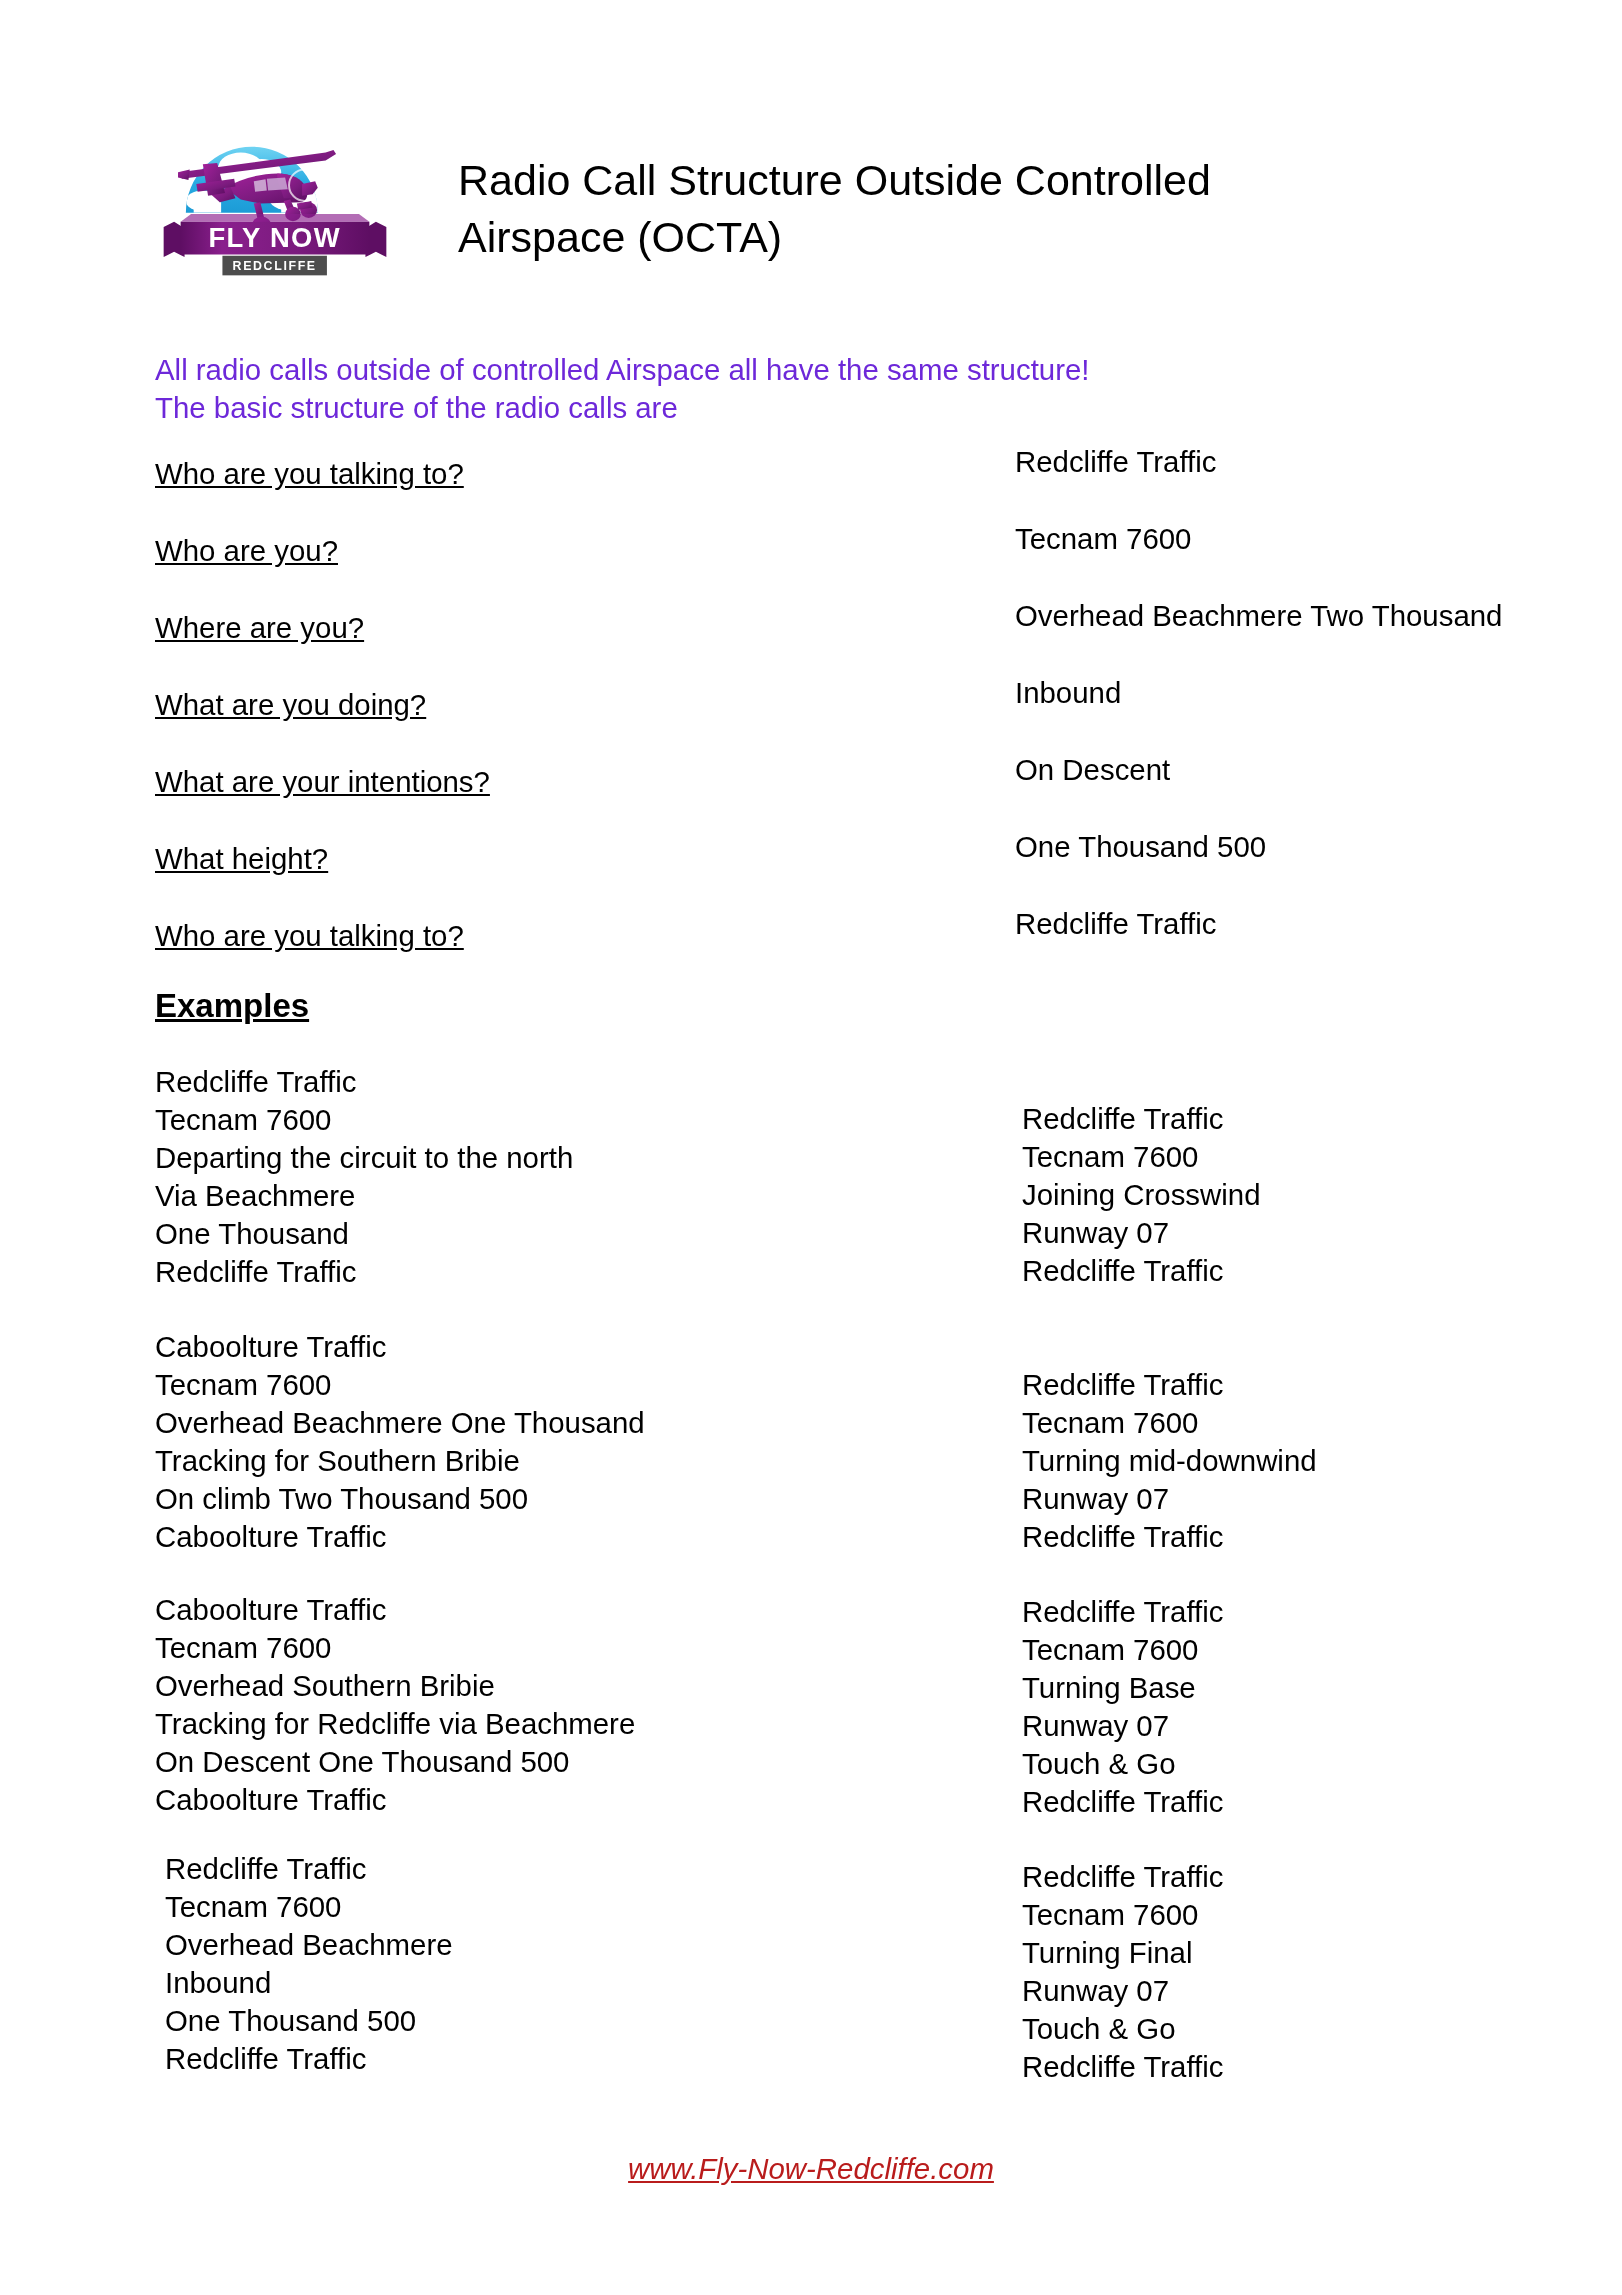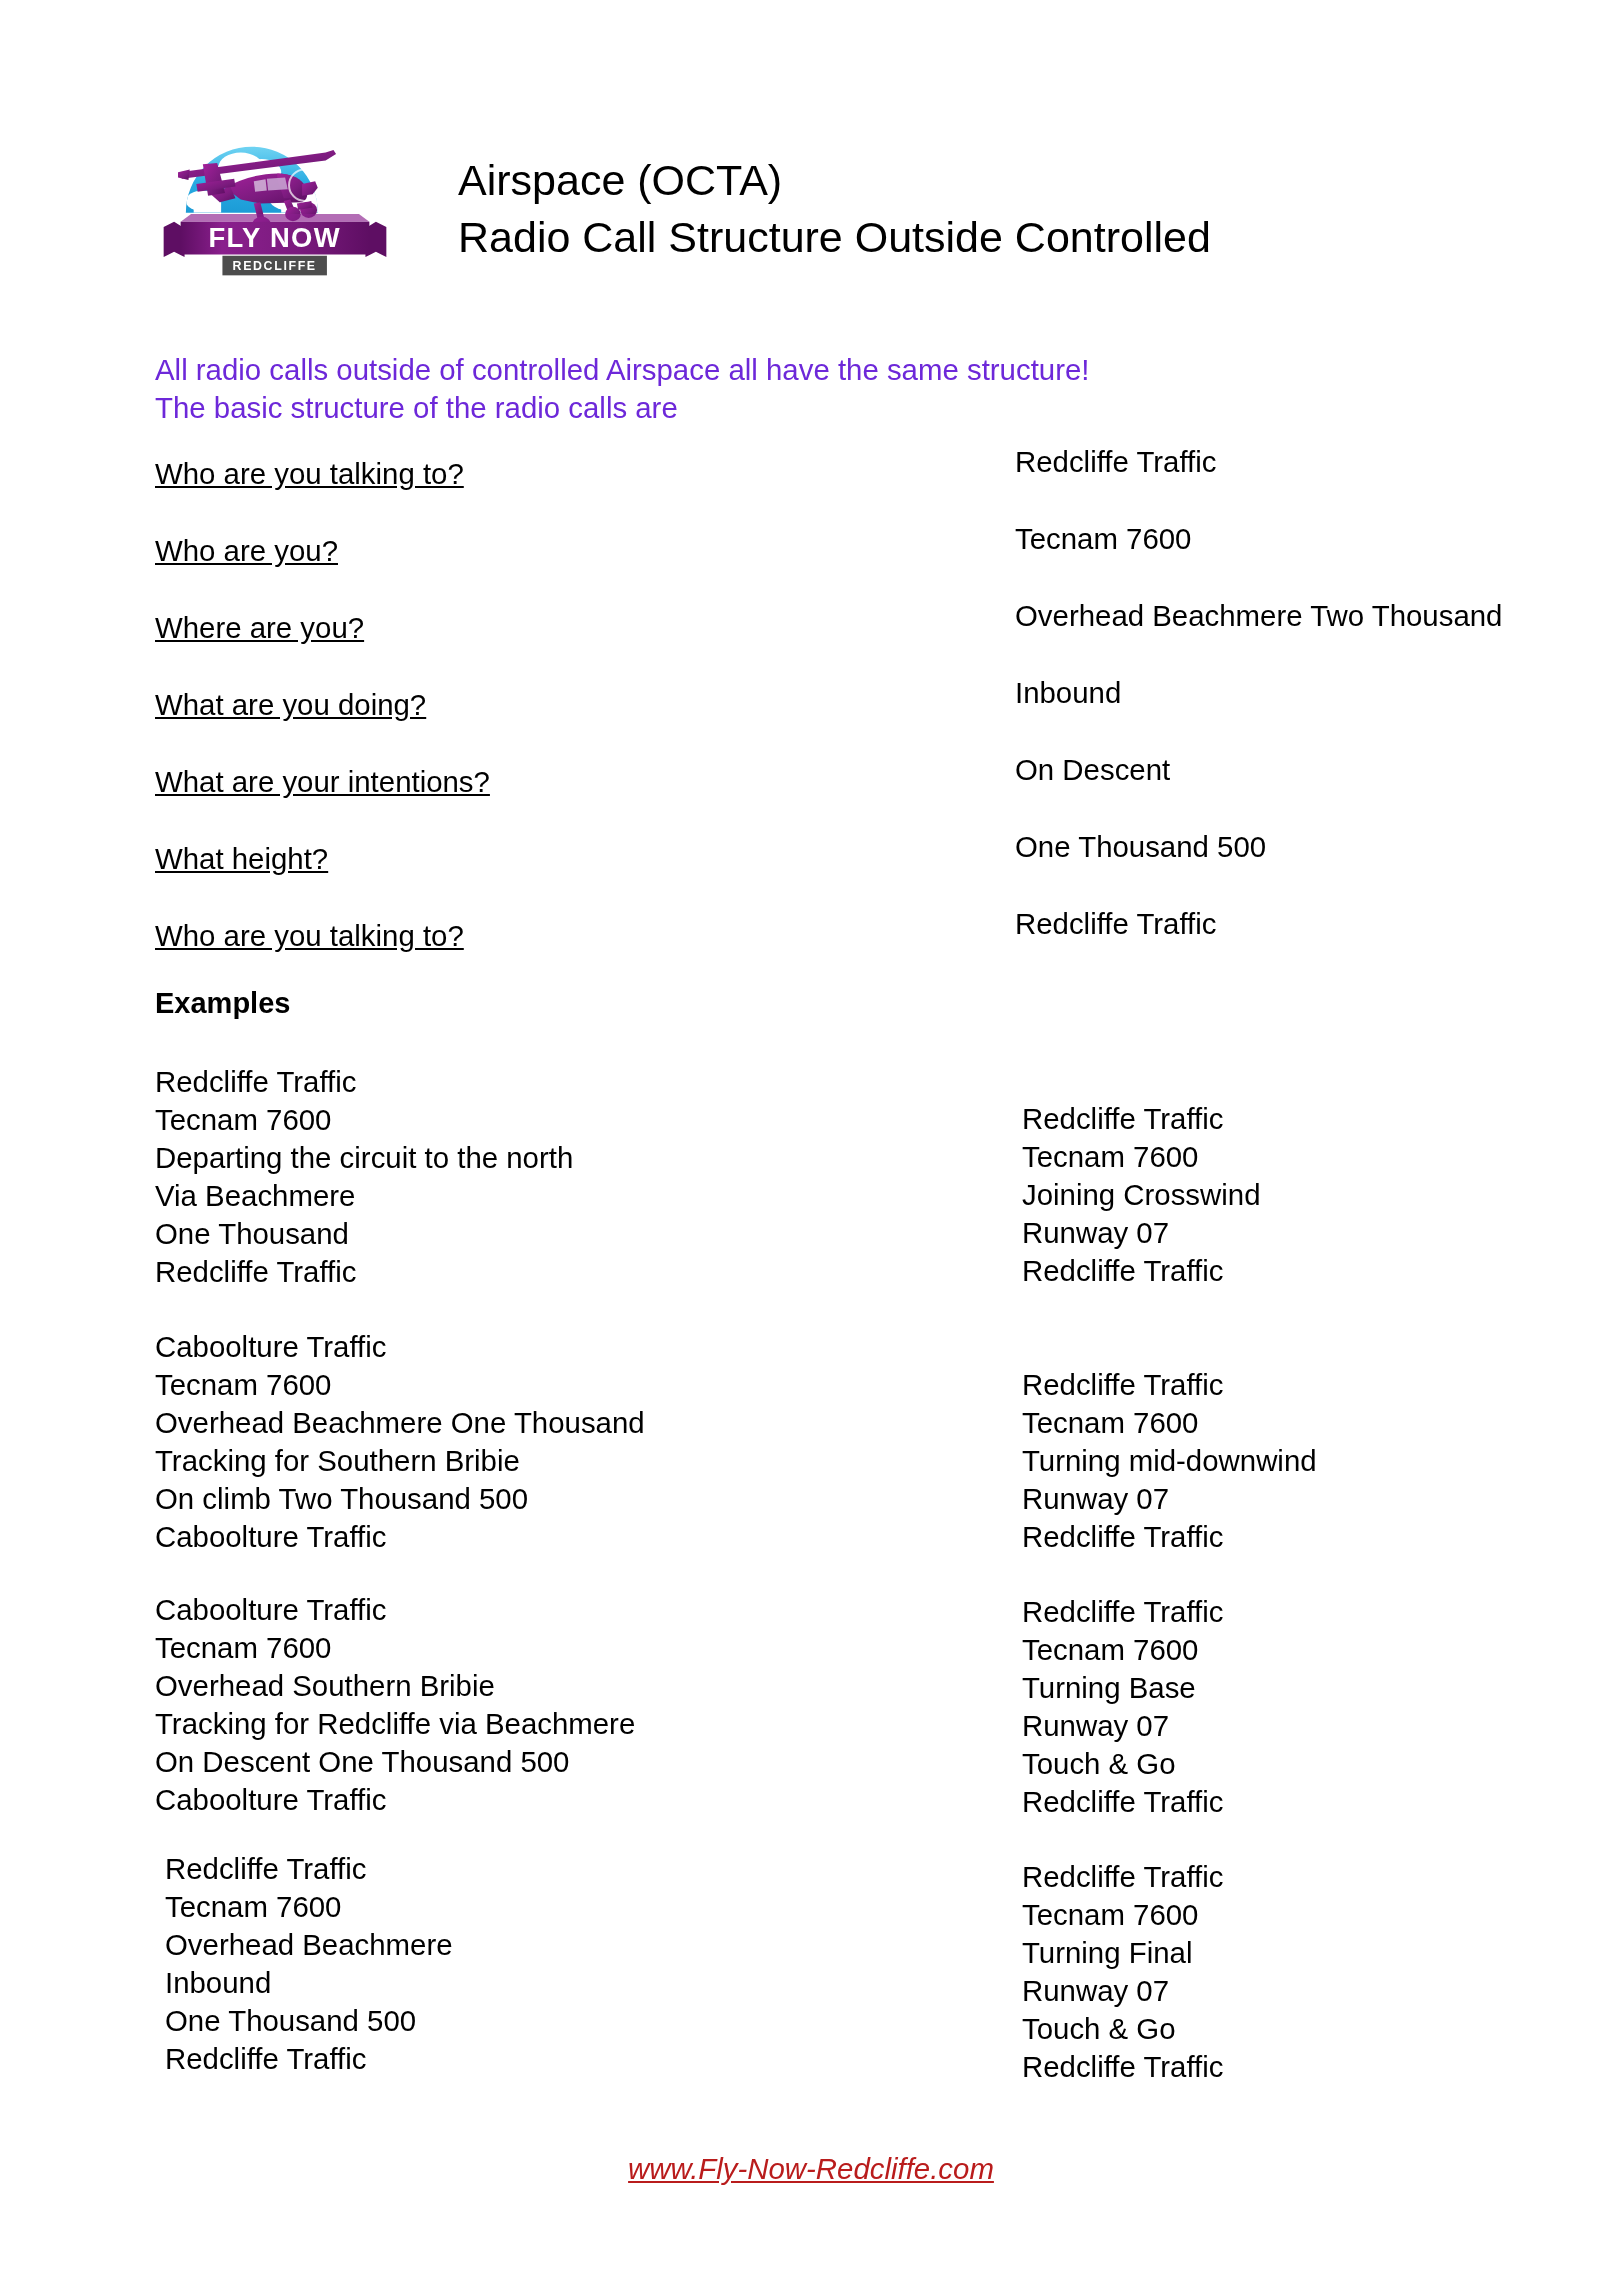--- a/index.html
+++ b/index.html
@@ -102,24 +102,25 @@
     line-height: 1;
     white-space: nowrap;
     color: #000000;
   }
 
   
   .examples-heading {
     position: absolute;
     left: 155px;
     top: 989px;
-    font-size: 29px;
+    font-size: 33px;
     font-weight: bold;
     line-height: 1;
     color: #000000;
+    text-decoration: underline;
   }
 
   .ex-col-left {
     position: absolute;
     left: 0px;
     top: 1063px;
     width: 851px;
   }
   .ex-col-right {
     position: absolute;
@@ -260,22 +261,22 @@
         <text x="172" y="200" text-anchor="middle" font-family="Liberation Sans, sans-serif" font-size="42" font-weight="bold" fill="#ffffff" letter-spacing="2">FLY NOW</text>
 
         <g>
           <rect x="92" y="214" width="160" height="30" fill="#4D4D4D"></rect>
         </g>
         <text x="172" y="236" text-anchor="middle" font-family="Liberation Sans, sans-serif" font-size="19" font-weight="bold" fill="#ffffff" letter-spacing="2.5">REDCLIFFE</text>
       </svg>
     </div>
 
     <div class="doc-title">
+      <div>Radio Call Structure Outside Controlled</div>
       <div>Airspace (OCTA)</div>
-      <div>Radio Call Structure Outside Controlled</div>
     </div>
   </div>
 
   <div class="intro">
     <div>All radio calls outside of controlled Airspace all have the same structure!</div>
     <div>The basic structure of the radio calls are</div>
   </div>
 
   <div class="qa-table">
 

